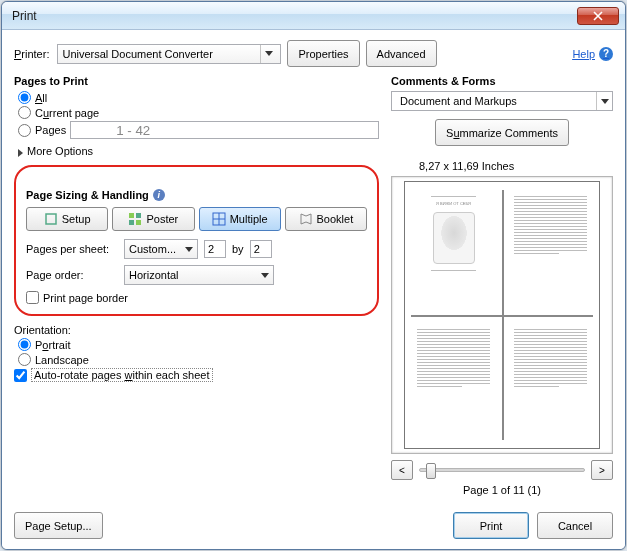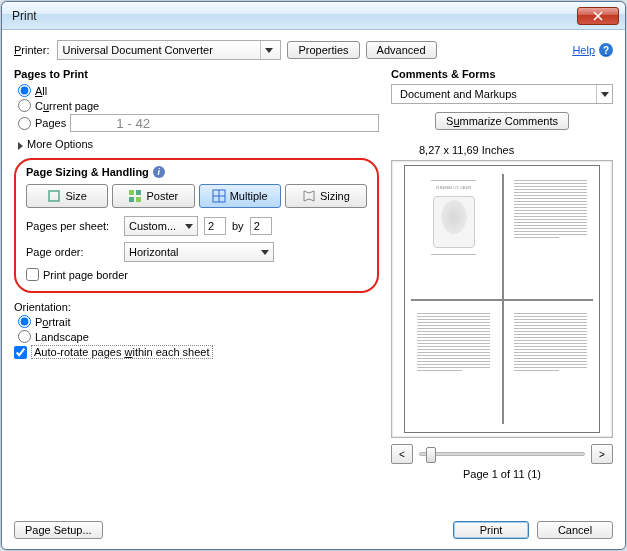--- a/index.html
+++ b/index.html
@@ -62,21 +62,21 @@
     padding: 0 4px;
     display: flex; align-items: center; justify-content: space-between;
   }
   .dropdown-arrow {
     width: 16px; height: 100%;
     display:flex;align-items:center;justify-content:center;
     border-left: 1px solid #c4c4c4;
   }
   .chev { display:inline-block; border-left:4px solid transparent; border-right:4px solid transparent; border-top:5px solid #333; }
   .btn {
-    height: 18px;
+    height: 27px;
     padding: 8px 10px;
     border: 1px solid #8f8f8f;
     border-radius: 3px;
     background: linear-gradient(#fdfdfd,#eaeaea);
     display:inline-flex;align-items:center;justify-content:center;
     font-size:11px;
   }
   .help-link { margin-left:auto; color:#1a5bd0; text-decoration:underline; font-size:11px; display:flex;align-items:center;gap:4px;}
   .help-icon{width:14px;height:14px;border-radius:50%;background:#2d78d5;color:#fff;font-size:10px;display:flex;align-items:center;justify-content:center;font-weight:bold;}
   .copiesrow{display:flex;align-items:center;gap:6px;margin-bottom:6px;}
@@ -95,21 +95,21 @@
   .radio-row input{margin:0;padding-left:45px;}
   .pages-input{flex:1;height:18px;border:1px solid #abadb3;padding:0 4px;color:#888;background:#fff;margin-left:6px;}
   .more-opts{display:flex;align-items:flex-end;gap:4px;margin:6px 0 8px 4px;}
   .more-opts .tri{display:inline-block;border-top:4px solid transparent;border-bottom:4px solid transparent;border-left:5px solid #444;}
   .highlight-box{
     border:2px solid #e2241d;
     border-radius:18px;
     padding:6px 10px 8px 10px;
     margin-bottom:8px;
   }
-  .hb-title{font-weight:bold;display:flex;align-items:flex-end;gap:4px;margin-bottom:6px;}
+  .hb-title{font-weight:bold;display:flex;align-items:flex-end;gap:4px;margin-bottom:6px;margin-top:16px;}
   .info-icon{width:12px;height:12px;border-radius:50%;background:#5b7fc0;color:#fff;font-size:9px;display:flex;align-items:center;justify-content:center;font-style:italic;font-weight:bold;}
   .mode-btns{display:flex;gap:4px;margin-bottom:8px;}
   .mode-btn{
     flex:1 1 0;
     height:24px;
     border:1px solid #888;
     border-radius:3px;
     background:linear-gradient(#fdfdfd,#e8e8e8);
     display:flex;align-items:center;justify-content:center;gap:4px;
     font-size:11px;
@@ -235,21 +235,21 @@
         <div class="highlight-box">
           <div class="hb-title">
             <span>Page Sizing &amp; Handling</span>
             <span class="info-icon">i</span>
           </div>
           <div class="mode-btns">
             <div class="mode-btn">
               <svg class="mode-icon" viewBox="0 0 14 14">
                   <rect x="2" y="2" width="10" height="10" fill="none" stroke="#5a8" stroke-width="1.5"></rect>
                 </svg>
-              <span>Size</span>
+              <span>Setup</span>
             </div>
             <div class="mode-btn">
               <svg class="mode-icon" viewBox="0 0 14 14">
                   <rect x="1" y="1" width="5" height="5" fill="#8c5"></rect>
                   <rect x="8" y="1" width="5" height="5" fill="#5a8"></rect>
                   <rect x="1" y="8" width="5" height="5" fill="#5a8"></rect>
                   <rect x="8" y="8" width="5" height="5" fill="#8c5"></rect>
                 </svg>
               <span>Poster</span>
             </div>
@@ -258,21 +258,21 @@
                   <rect x="1" y="1" width="12" height="12" fill="none" stroke="#36c" stroke-width="1"></rect>
                   <line x1="7" y1="1" x2="7" y2="13" stroke="#36c"></line>
                   <line x1="1" y1="7" x2="13" y2="7" stroke="#36c"></line>
                 </svg>
               <span>Multiple</span>
             </div>
             <div class="mode-btn">
               <svg class="mode-icon" viewBox="0 0 14 14">
                   <path d="M2 2 L7 4 L12 2 L12 12 L7 10 L2 12 Z" fill="none" stroke="#888"></path>
                 </svg>
-              <span>Sizing</span>
+              <span>Booklet</span>
             </div>
           </div>
 
           <div class="form-row">
             <label>Pages per sheet:</label>
             <div class="sel" style="width:74px;">
               <span>Custom...</span>
               <span class="dropdown-arrow">
                   <span class="chev"></span>
                 </span>

